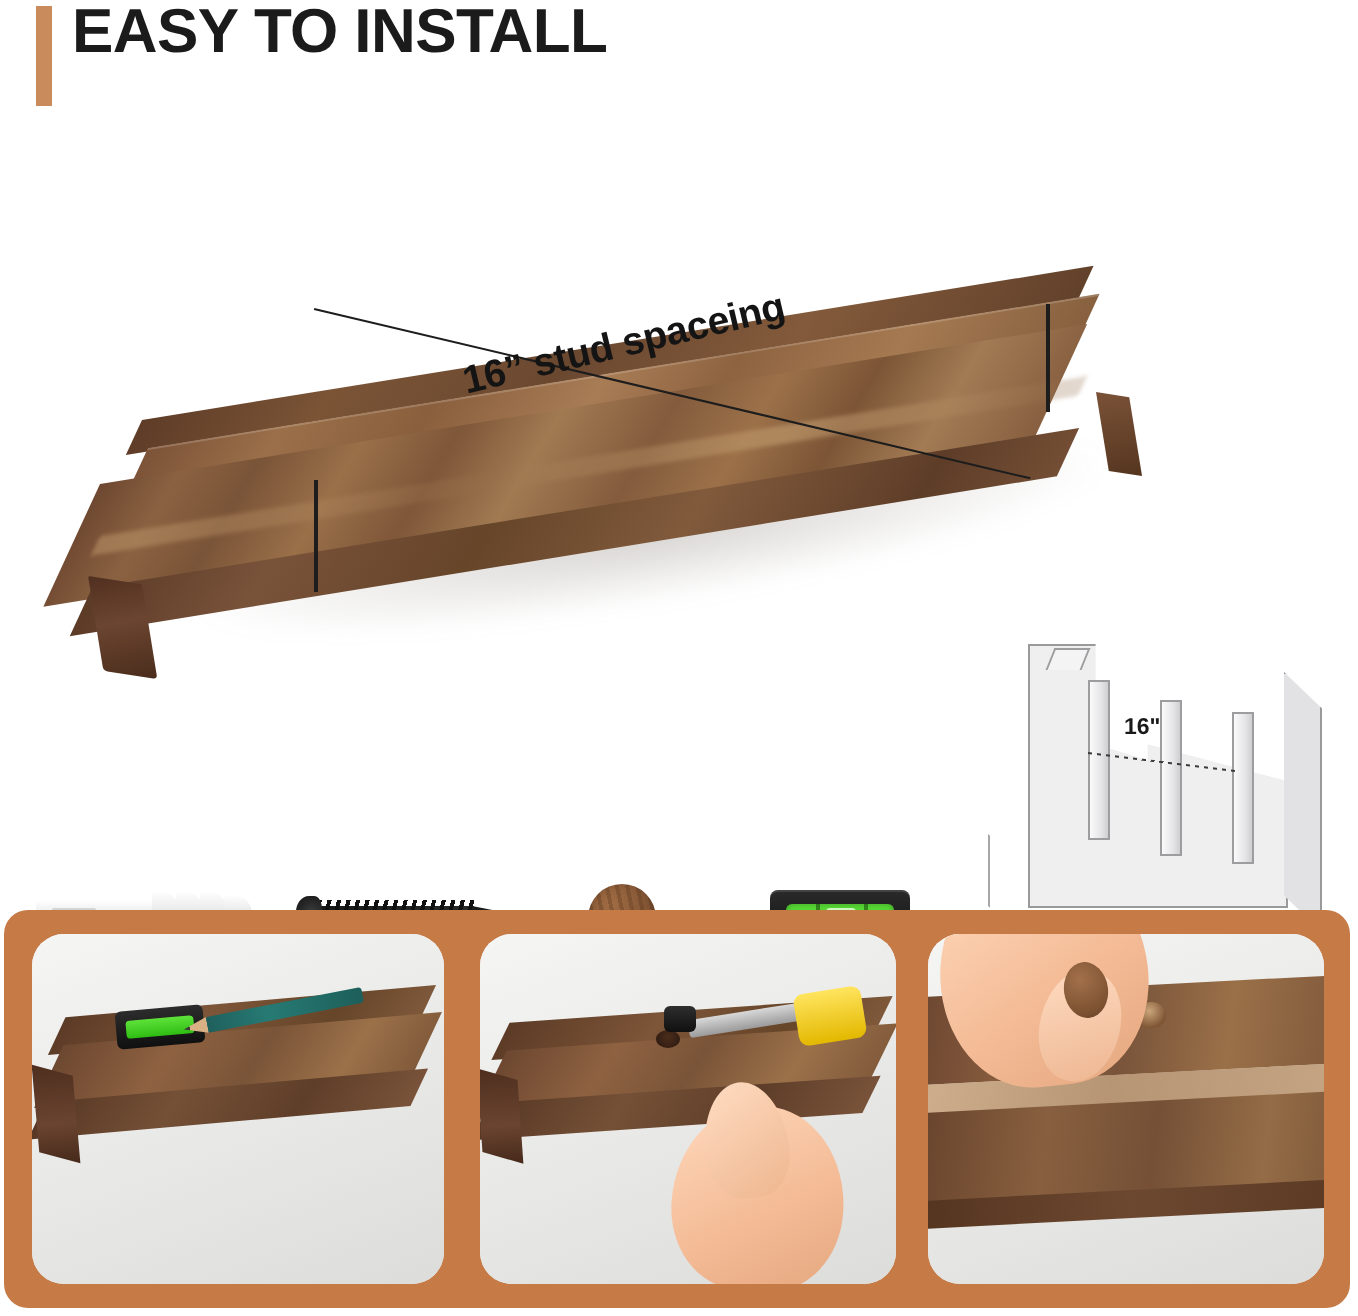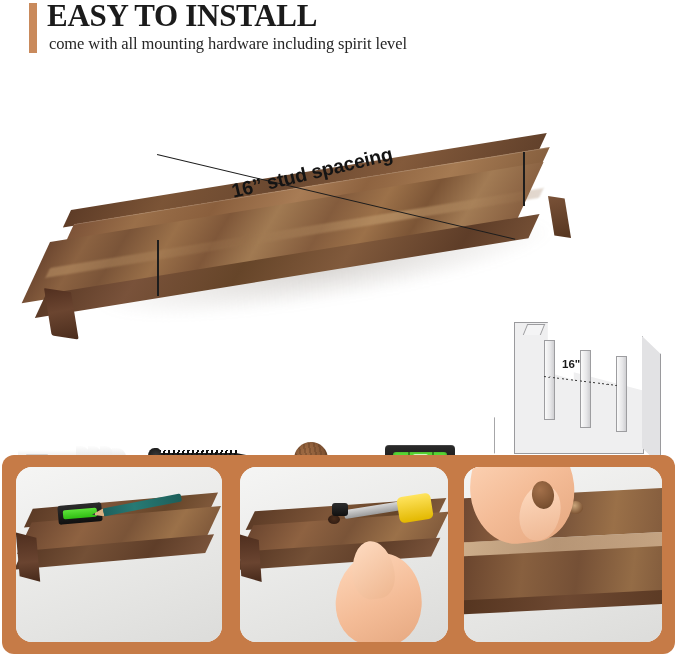--- a/index.html
+++ b/index.html
@@ -6,21 +6,21 @@
   body{
     width:679px;height:658px;
     background:#ffffff;
     font-family:"Liberation Sans", sans-serif;
     overflow:hidden;
     position:relative;
   }
   .stage{position:absolute;left:0;top:0;width:679px;height:658px;}
 
   
-  .hdr{position:absolute;left:11px;top:0;width:574px;height:62px;font-family:Liberation Serif, serif;}
+  .hdr{position:absolute;left:0;top:0;width:574px;height:62px;}
   .hdr-bar{position:absolute;left:18px;top:3px;width:8px;height:50px;background:#C98A5C;}
   .hdr-title{
     position:absolute;left:36px;top:-2px;
     font-size:31px;font-weight:700;letter-spacing:-0.3px;
     color:#1b1b1b;white-space:nowrap;
   }
   .hdr-sub{
     position:absolute;left:38px;top:34px;
     font-size:16.5px;font-weight:400;letter-spacing:-0.1px;
     color:#262626;white-space:nowrap;
@@ -379,21 +379,20 @@
   }
 </style>
 </head>
 <body>
 
 <div class="stage">
 
   <div class="hdr">
     <div class="hdr-bar"></div>
     <div class="hdr-title">EASY TO INSTALL</div>
-    <div class="hdr-sub">come with all mounting hardware including spirit level</div>
   </div>
 
   <div class="hero">
     <div class="shelf-wrap">
       <div class="shelf-shadow"></div>
       <div class="slab lip-face"></div>
       <div class="slab lip-top"></div>
       <div class="slab deck"></div>
       <div class="slab deck-grain"></div>
       <div class="slab front-edge"></div>

